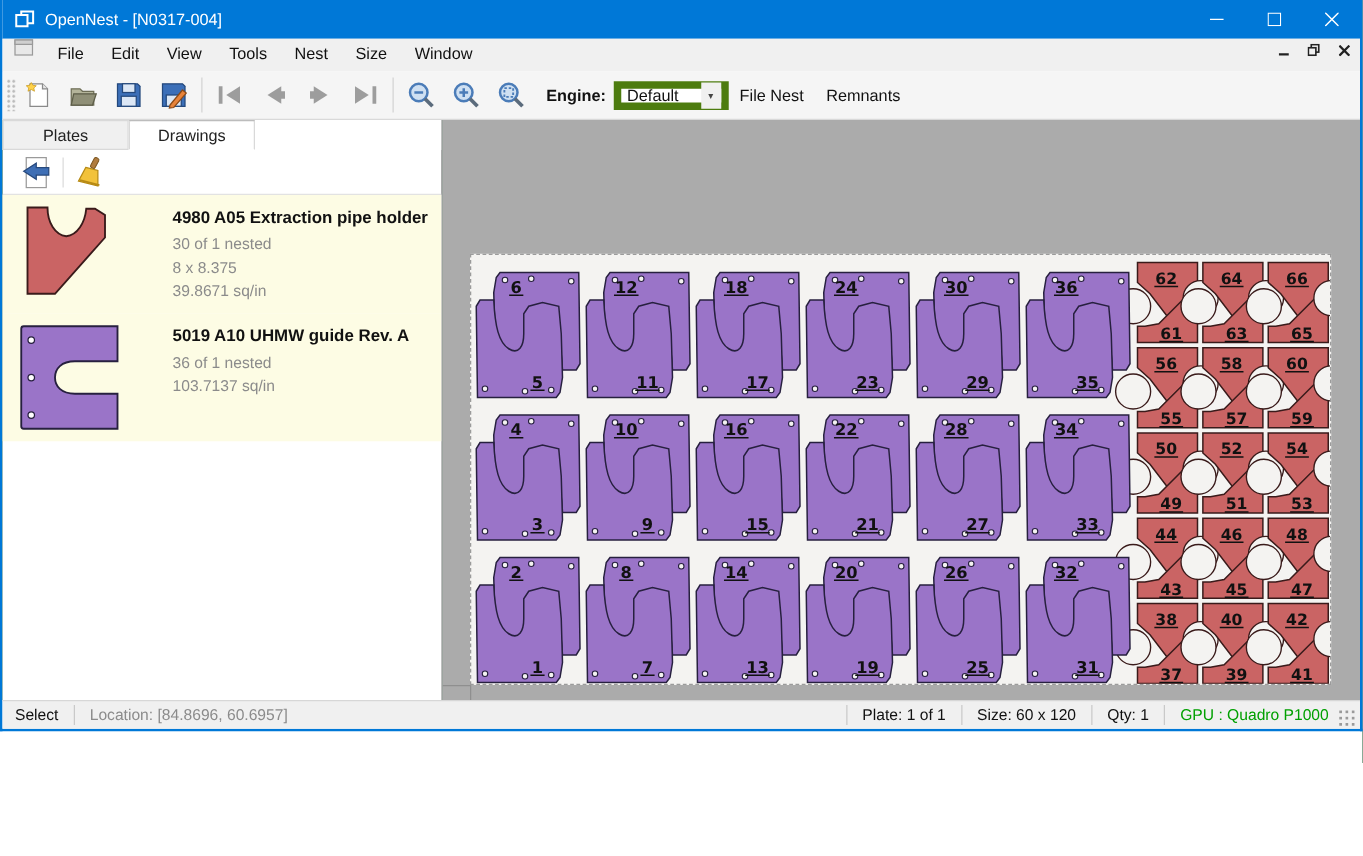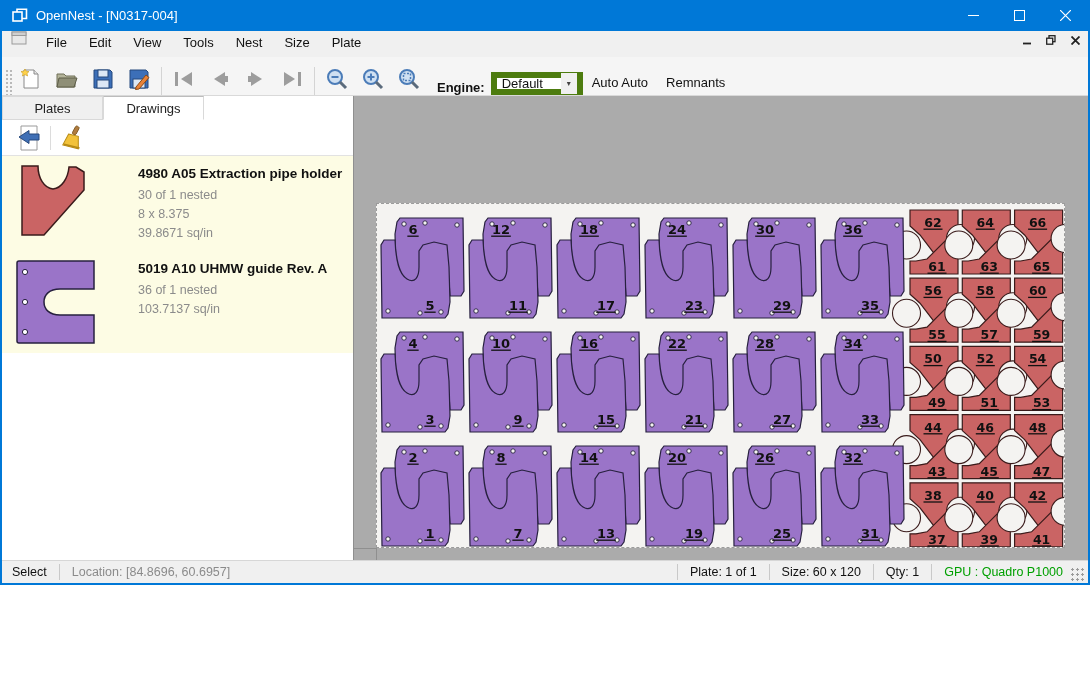--- a/index.html
+++ b/index.html
@@ -14,21 +14,21 @@
   .cap-btn { width:46px; height:31px; display:flex; align-items:center; justify-content:center; }
   .cap-btn svg { display:block; }
   
   .menubar { height:26px; background:#f0f0f0; border-bottom:0; display:flex; align-items:flex-start; flex:0 0 26px; background:#f0f0f0; }
   .menubar { background:#f0f0f0; }
   .mdiicon { width:16px; height:14px; margin:0 8px 0 9px; }
   .menu-item { padding:4px 11px; color:#111; }
   .menubar .spacer { flex:1; }
   .mdi-ctl { width:22px; height:18px; display:flex; align-items:center; justify-content:center; margin-right:2px; }
   
-  .toolbar { height:39px; background:#f5f5f5; border-bottom:1px solid #d9d9d9; display:flex; align-items:flex-end; flex:0 0 39px; }
+  .toolbar { height:39px; background:#f5f5f5; border-bottom:1px solid #d9d9d9; display:flex; align-items:center; flex:0 0 39px; }
   .grip { width:8px; height:26px; margin-left:3px; background-image:radial-gradient(#b9b9b9 1px, transparent 1.2px); background-size:4px 4px; }
   .tb-btn { width:36px; height:32px; display:flex; align-items:center; justify-content:center; }
   .tb-sep { width:1px; height:28px; background:#d4d4d4; margin:0 4px; }
   .engine-label { font-weight:bold; margin:0 6px 0 10px; color:#111; }
   .engine-combo { width:92px; height:23px; background:#fff; border:6px solid #4d7c0f; display:flex; align-items:center; }
   .engine-combo .val { flex:1; padding-left:5px; color:#111; }
   .engine-combo .dd { width:16px; height:21px; background:#f0f0f0; display:flex; align-items:center; justify-content:center; font-size:8px; color:#444; }
   .tb-text-btn { padding:5px 9px; color:#111; }
   
   .main { flex:1; display:flex; position:relative; background:#14532d; overflow:hidden; }
@@ -94,21 +94,21 @@
     <svg class="mdiicon" viewBox="0 0 16 14">
       <rect x="1" y="1" width="14" height="12" fill="#e8e8e8" stroke="#9a9a9a"></rect>
       <rect x="1" y="1" width="14" height="3.5" fill="#cfcfcf" stroke="#9a9a9a"></rect>
     </svg>
     <span class="menu-item">File</span>
     <span class="menu-item">Edit</span>
     <span class="menu-item">View</span>
     <span class="menu-item">Tools</span>
     <span class="menu-item">Nest</span>
     <span class="menu-item">Size</span>
-    <span class="menu-item">Plate</span>
+    <span class="menu-item">Window</span>
     <span class="spacer"></span>
     <div class="mdi-ctl">
       <svg width="9" height="9" viewBox="0 0 9 9">
           <line x1="0" y1="7.5" x2="8" y2="7.5" stroke="#222" stroke-width="1.8"></line>
         </svg>
     </div>
     <div class="mdi-ctl">
       <svg width="10" height="10" viewBox="0 0 10 10">
         <rect x="3" y="0.7" width="6" height="6" fill="none" stroke="#222" stroke-width="1.3"></rect>
         <rect x="0.7" y="3.2" width="6" height="6" fill="#f0f0f0" stroke="#222" stroke-width="1.3"></rect>
@@ -196,21 +196,21 @@
         <circle cx="10" cy="10" r="7" fill="#cfe0f2" stroke="#4b7cb8" stroke-width="2"></circle>
         <rect x="6.5" y="6.5" width="7" height="7" fill="none" stroke="#4b7cb8" stroke-width="1.5" stroke-dasharray="2 1.5"></rect>
         <line x1="15" y1="15" x2="21" y2="21" stroke="#5b6b7c" stroke-width="3"></line>
       </svg>
     </div>
     <span class="engine-label">Engine:</span>
     <div class="engine-combo">
       <span class="val">Default</span>
       <span class="dd">▾</span>
     </div>
-    <span class="tb-text-btn">Auto Auto</span>
+    <span class="tb-text-btn">File Nest</span>
     <span class="tb-text-btn">Remnants</span>
   </div>
 
   <div class="main">
     <div class="sidebar">
       <div class="tabstrip">
         <div class="tab">Plates</div>
         <div class="tab active">Drawings</div>
       </div>
       <div class="side-toolbar">

